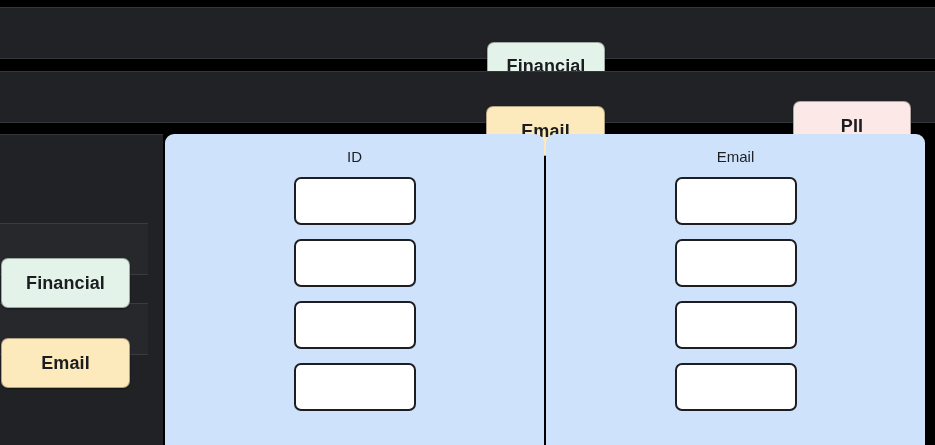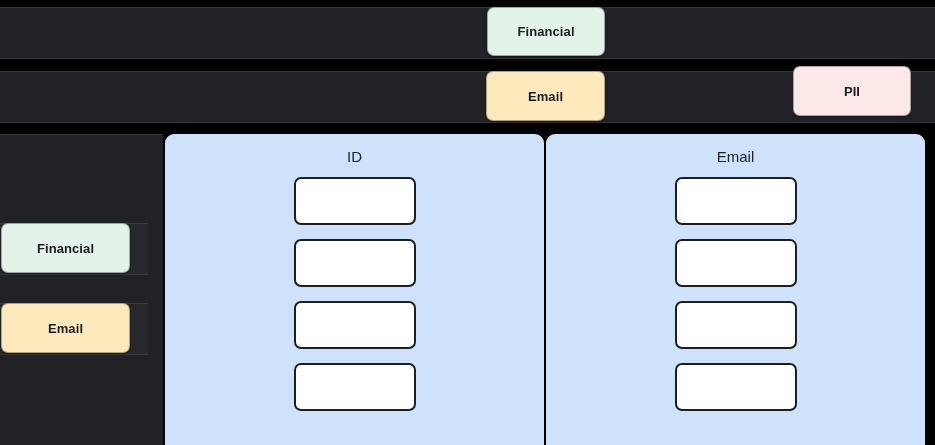--- a/index.html
+++ b/index.html
@@ -36,26 +36,27 @@
   .tag-row-2 { top: 71px; height: 50px; }
 
   .badge {
     position: absolute;
     box-sizing: border-box;
     display: flex;
     align-items: center;
     justify-content: center;
     border-radius: 7px;
     border: 1px solid rgba(0,0,0,0.30);
-    font-size: 13px;
+    font-size: 18px;
     font-weight: bold;
     color: #1b1d21;
     letter-spacing: 0.1px;
     white-space: nowrap;
     box-shadow: 0 1px 2px rgba(0,0,0,0.45);
+    margin-top: 35px;
   }
 
   .badge-financial-top {
     left: 487px; top: 7px;
     width: 118px; height: 49px;
     background: #e4f3ea;
   }
   .badge-email-top {
     left: 486px; top: 71px;
     width: 119px; height: 50px;

